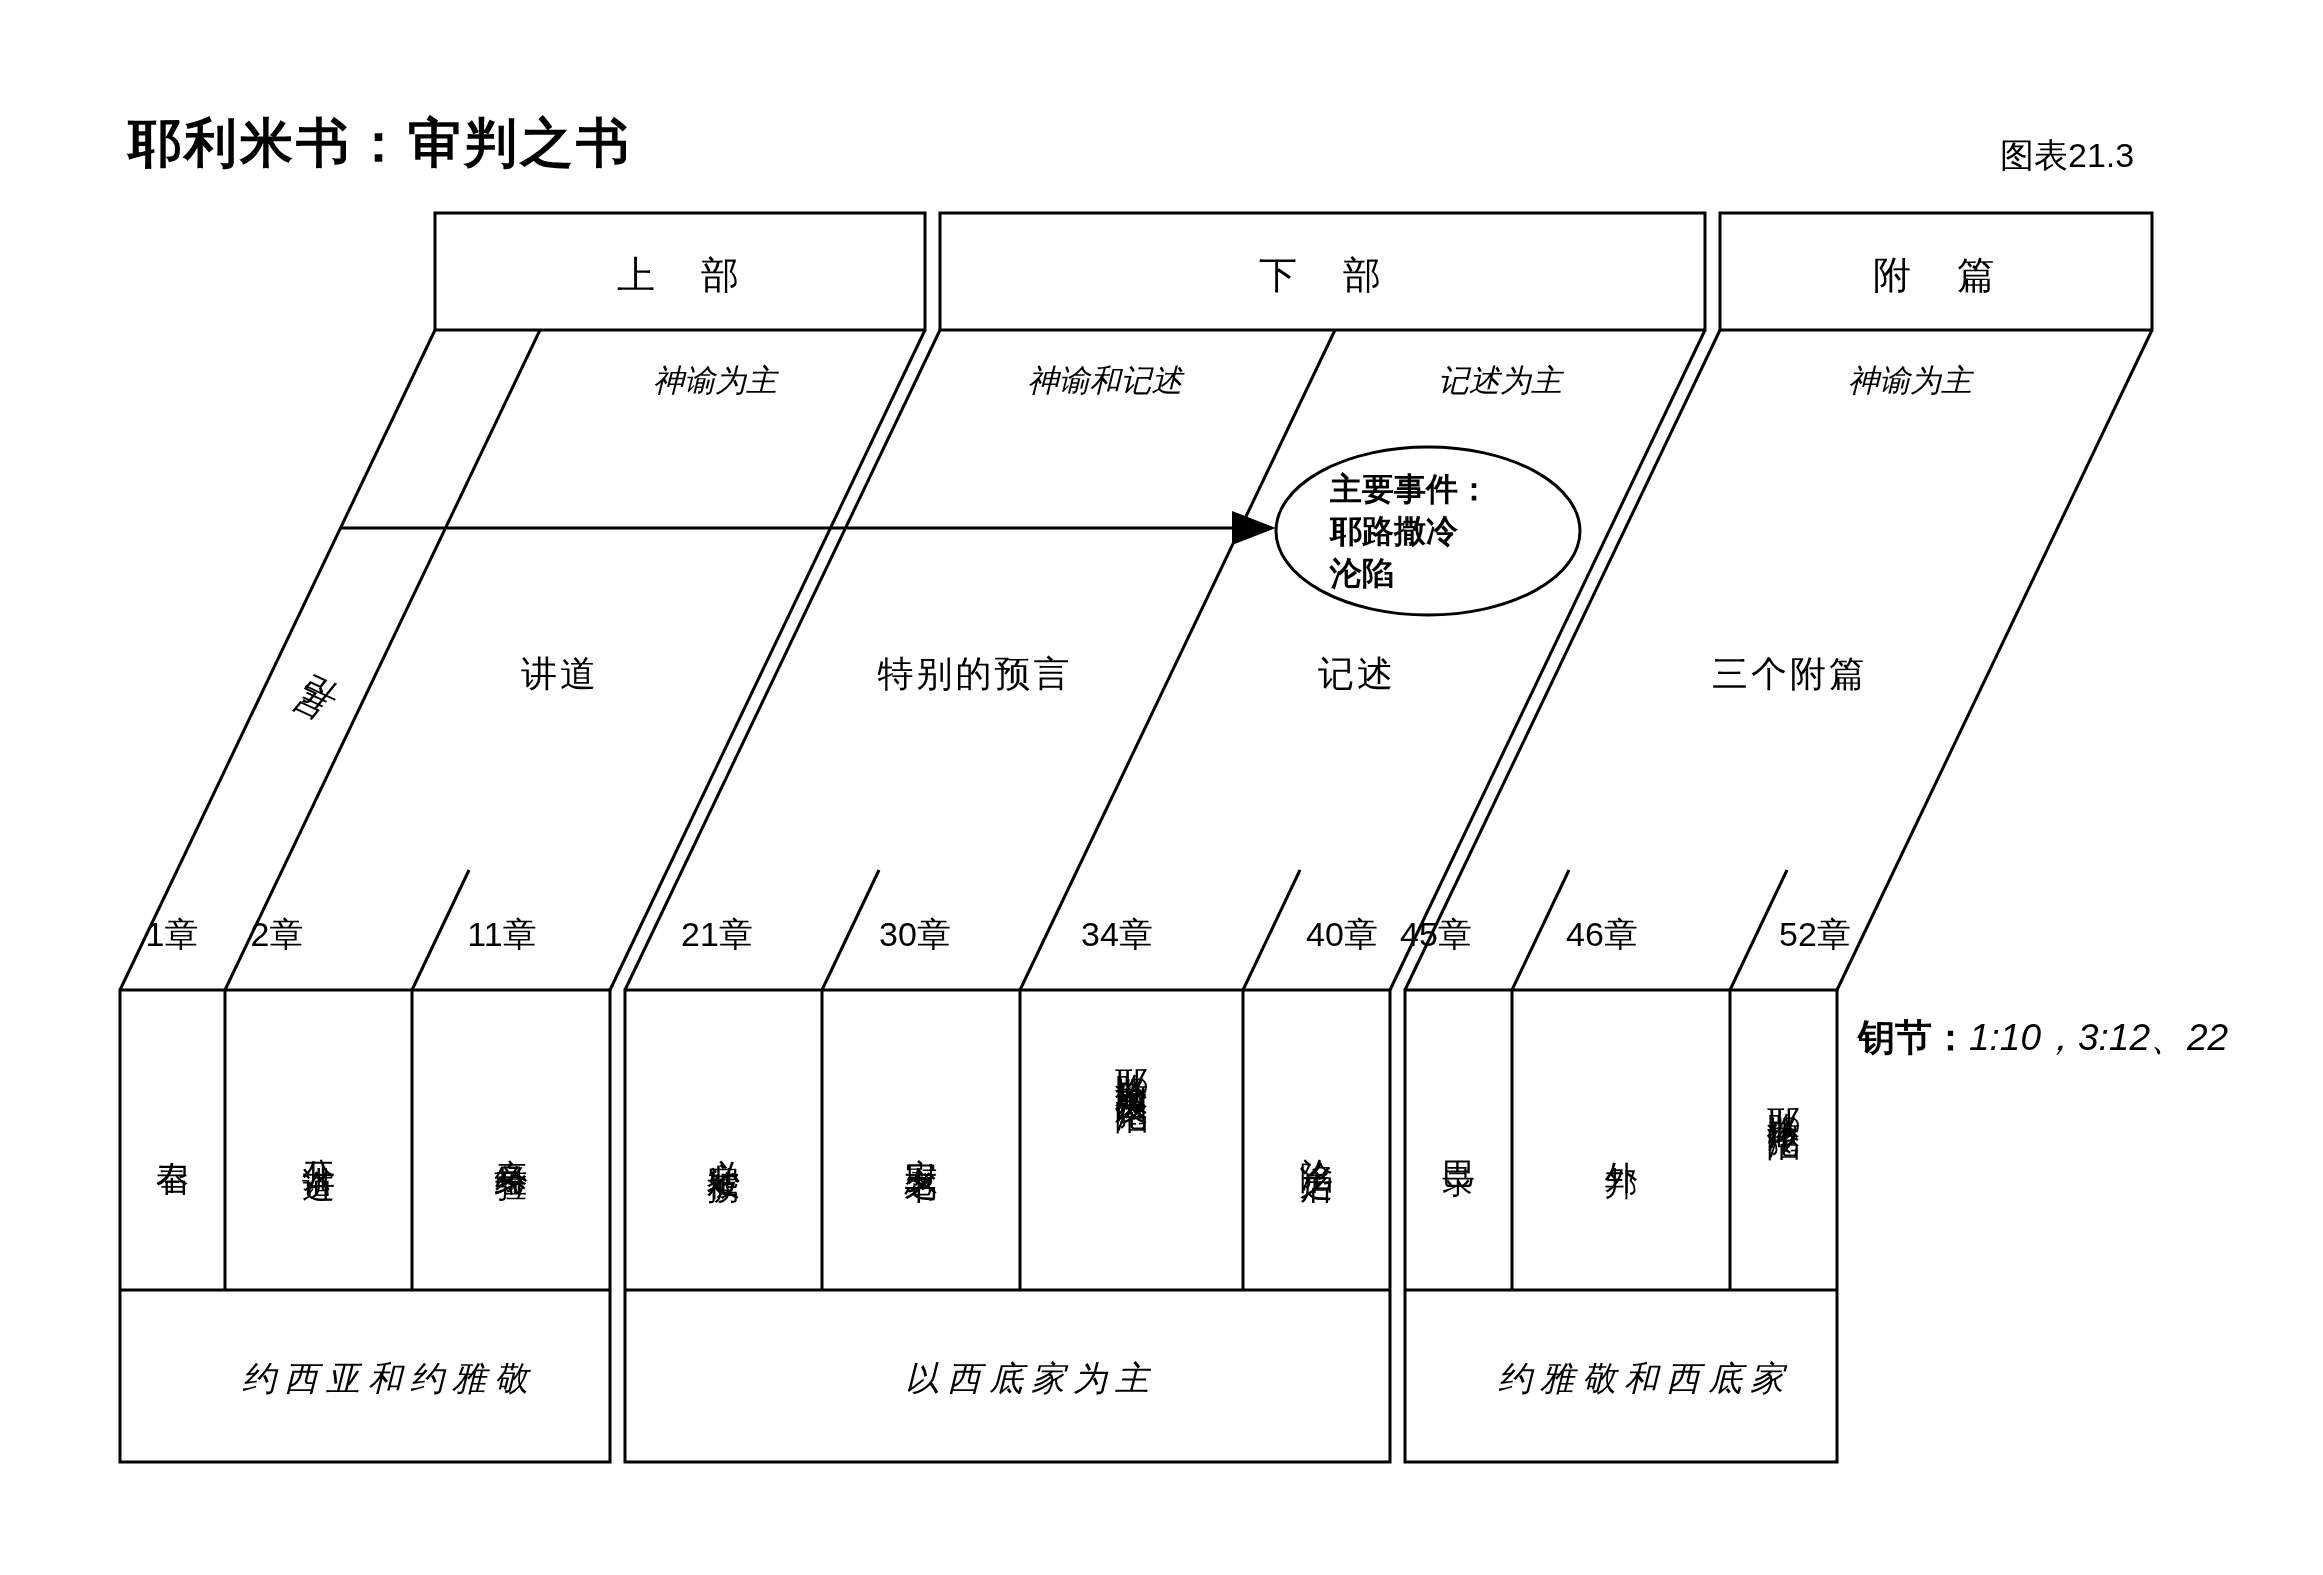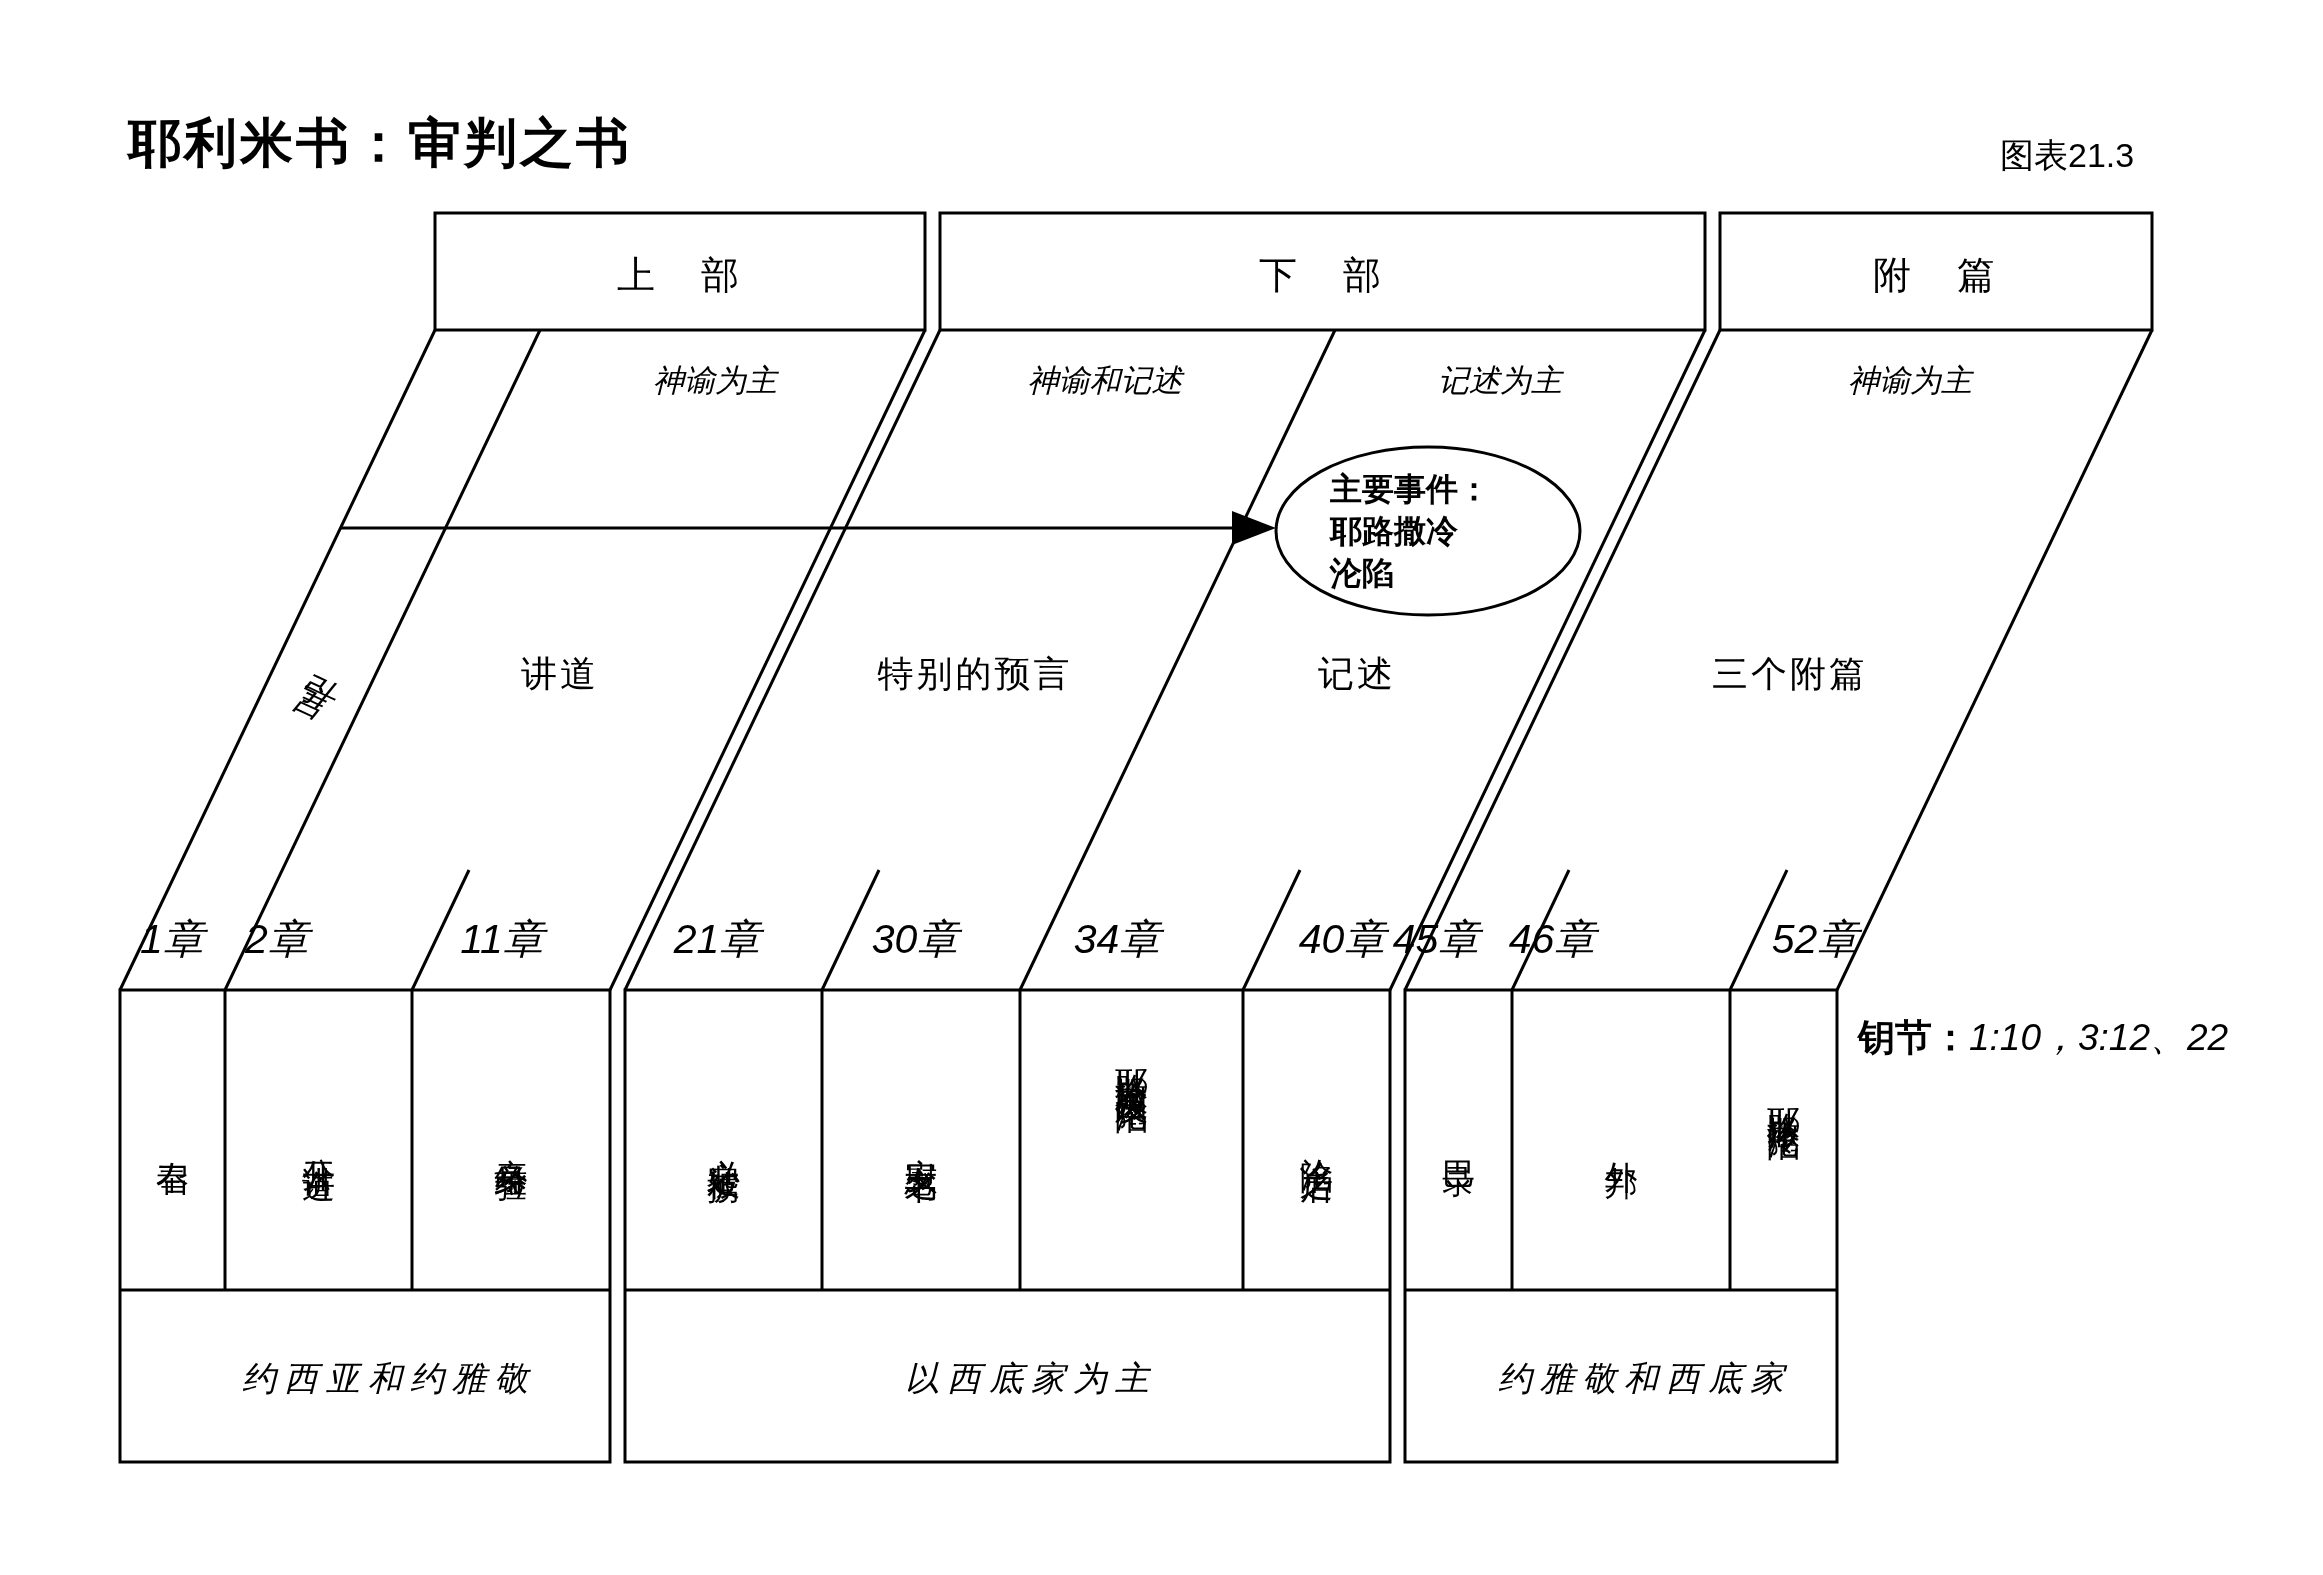--- a/index.html
+++ b/index.html
@@ -11,21 +11,21 @@
   .pre { white-space:pre-line; }
   .kai { font-style:italic; }
 
   .title { font-size:53px; font-weight:bold; letter-spacing:3px; }
   .figlabel { font-size:34px; }
   .hdr { font-size:38px; font-weight:normal; letter-spacing:4px; }
   .sub { font-size:31px; }
   .region { font-size:36px; letter-spacing:3px; }
   .intro-label { font-size:35px; writing-mode:vertical-rl; letter-spacing:8px;
                  transform:translate(-50%,-50%) rotate(25deg); }
-  .chap { font-size:41px;font-style:italic; }
+  .chap { font-size:34px; }
   .callout-text { font-size:32px; font-weight:bold; line-height:42px; }
   .strip { font-size:34px; letter-spacing:8px;margin-left:24px; }
 
   .vwrap { display:flex; align-items:center; justify-content:center; }
   .vtext { writing-mode:vertical-rl; text-orientation:mixed; font-size:33px;
            letter-spacing:4px; line-height:1.4; }
   .h5 { height:192px; }
   .h3 { height:115px; }
 
   .keys { font-size:37px; line-height:85px; }
@@ -105,21 +105,21 @@
 沦陷</div>
 
   <div class="abs cx chap" style="left:172px;  top:912px;">1章</div>
   <div class="abs cx chap" style="left:277px;  top:912px;">2章</div>
   <div class="abs cx chap" style="left:502px;  top:912px;">11章</div>
   <div class="abs cx chap" style="left:717px;  top:912px;">21章</div>
   <div class="abs cx chap" style="left:915px;  top:912px;">30章</div>
   <div class="abs cx chap" style="left:1117px; top:912px;">34章</div>
   <div class="abs cx chap" style="left:1342px; top:912px;">40章</div>
   <div class="abs cx chap" style="left:1436px; top:912px;text-align:right;">45章</div>
-  <div class="abs cx chap" style="left:1552px; top:912px;">46章</div>
+  <div class="abs cx chap" style="left:1602px; top:912px;">46章</div>
   <div class="abs cx chap" style="left:1815px; top:912px;">52章</div>
 
   <div class="abs vwrap" style="left:120px;  top:990px; width:105px; height:300px;">
     <span class="vtext">奉召</span>
     </div>
   <div class="abs vwrap" style="left:225px;  top:990px; width:187px; height:300px;">
     <span class="vtext">公开讲道</span>
     </div>
   <div class="abs vwrap" style="left:412px;  top:990px; width:198px; height:300px;">
     <span class="vtext">亲身经验</span>

